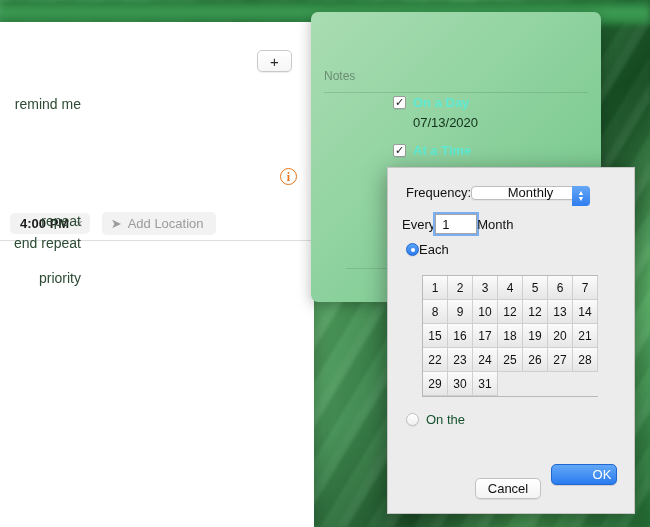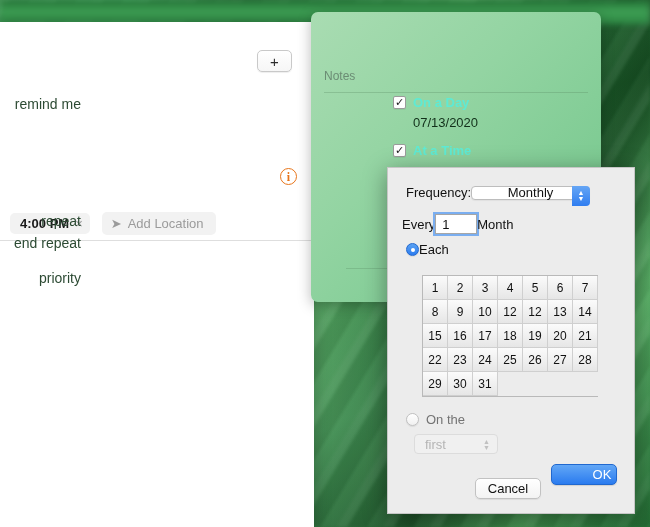--- a/index.html
+++ b/index.html
@@ -215,21 +215,21 @@
     box-shadow: 0 1px 1px rgba(0,0,0,0.08);
   }
   .radio.on {
     background: linear-gradient(180deg,#5ba2f3 0%, #2b7cef 100%);
     border: 1px solid #2068cf;
   }
   .radio.on::after {
     content:""; width:4px; height:4px; border-radius:50%; background:#fff;
   }
   .radio-label { font-size: 13px; color: #111; }
-  .radio-label.dim { color: #737373; }
+  .radio-label.dim { color: #14532d; }
 
   
   .day-grid {
     position: absolute;
     left: 34px; top: 107px;
     width: 176px;
     border: 1px solid #b9b9b9;
     background: #e9e9e9;
     display: grid;
     grid-template-columns: repeat(7, 25px);
@@ -404,27 +404,20 @@
         <div class="day-cell empty"></div>
         <div class="day-cell empty"></div>
       </div>
 
     <div class="dlg-row row-onthe">
       <div class="radio"></div>
       <span class="radio-label dim">On the</span>
     </div>
 
     <div class="dlg-row row-onthe-selects">
-      <div class="popup-dim w-first">
-        <span>first</span>
-        <span class="dim-stepper">
-          <span>▲</span>
-          <span>▼</span>
-        </span>
-      </div>
     </div>
 
     <div class="dlg-buttons">
       <div class="btn btn-cancel">
         <span>Cancel</span>
       </div>
       <div class="btn btn-ok">
         <span>OK</span>
       </div>
     </div>

